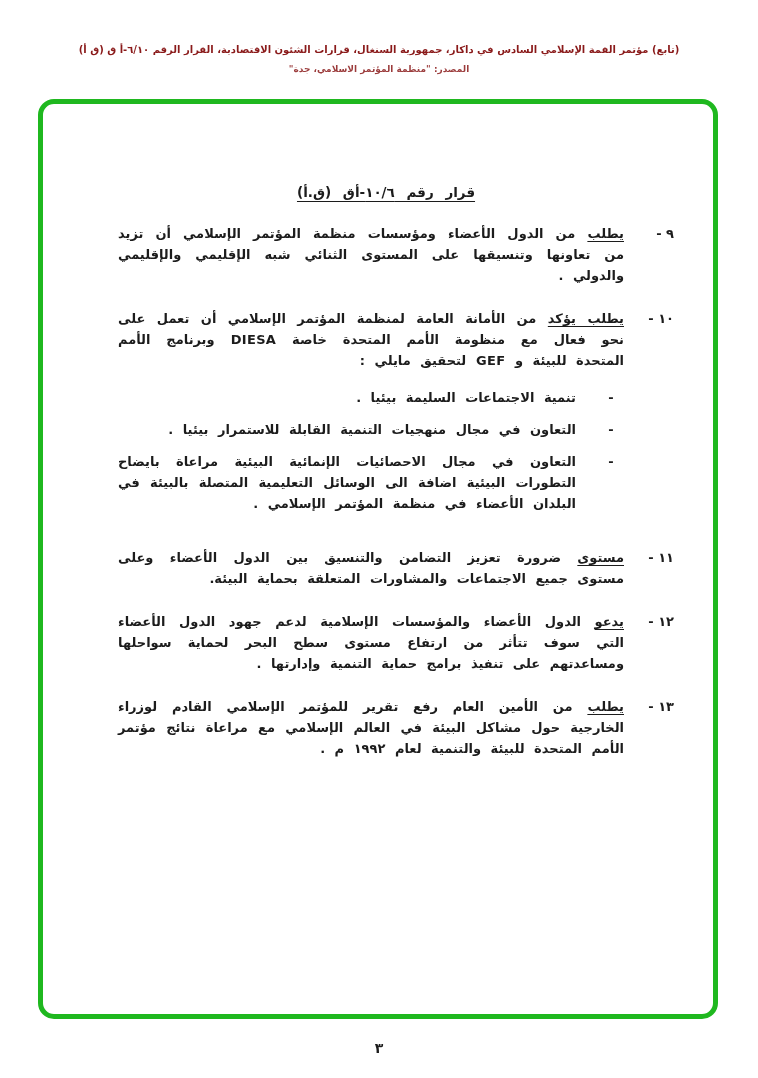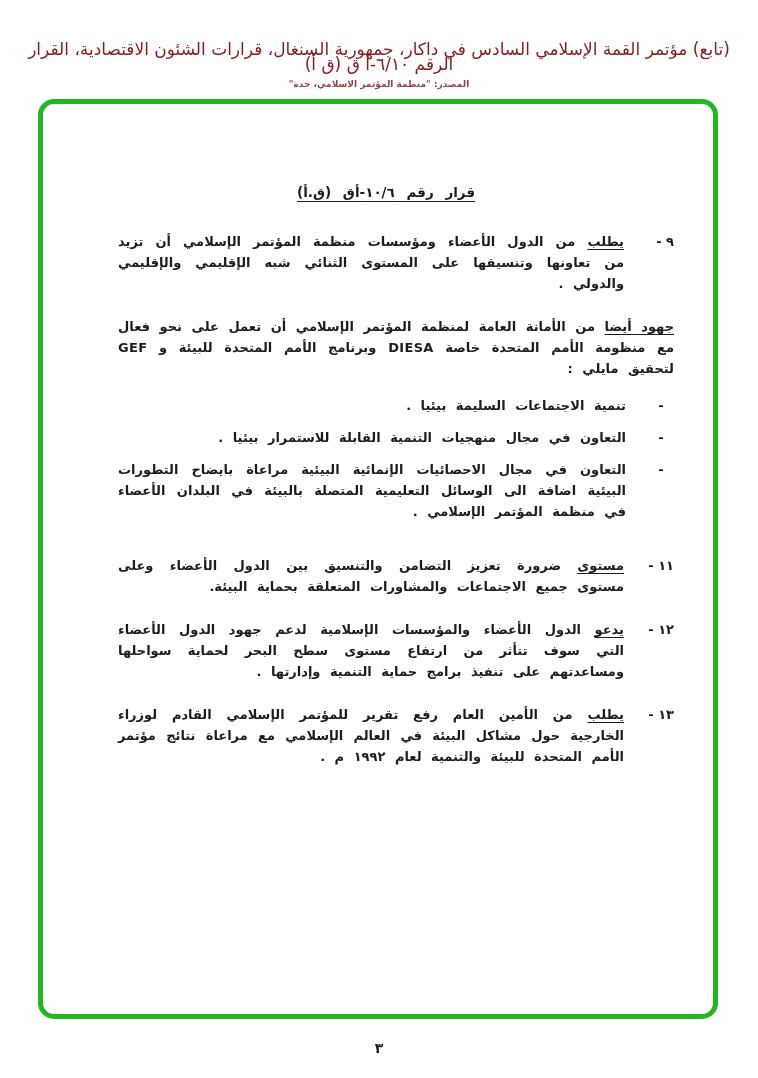--- a/index.html
+++ b/index.html
@@ -12,40 +12,40 @@
     position:relative;
     width:758px;height:1078px;
     background:#ffffff;
     font-family:"DejaVu Sans", sans-serif;
     overflow:hidden;
   }
   .header{
     position:absolute;top:42px;left:24px;right:24px;
     text-align:center;direction:rtl;color:var(--header-red);
   }
-  .header-title{font-size:17px;font-weight:400;line-height:15px;}
+  .header-title{font-size:10px;font-weight:700;line-height:15px;}
   .header-source{margin-top:7px;font-size:9px;font-weight:700;opacity:.85;}
   .frame{
     position:absolute;left:38px;top:99px;width:680px;height:920px;
     box-sizing:border-box;
     border:5px solid var(--frame-green);
     border-radius:16px;
     background:#ffffff;
   }
   .content{
     position:absolute;top:182px;right:84px;left:98px;
     direction:rtl;color:var(--ink);
     font-size:13px;line-height:21px;font-weight:700;
   }
   .doc-title{
     text-align:center;
     font-size:13.5px;
     letter-spacing:1.5px;word-spacing:7px;
     text-decoration:underline;text-underline-offset:4px;
-    margin-bottom:28px;
+    margin-bottom:20px;
   }
   .item{display:flex;gap:14px;margin-bottom:22px;}
   .item-num{flex:0 0 36px;white-space:nowrap;}
   .item-text{flex:1;text-align:justify;word-spacing:5px;letter-spacing:.3px;margin-left:20px;}
   .lead{text-decoration:underline;text-underline-offset:3px;}
   .sublist{margin:16px 10px 2px 0;}
   .subitem{display:flex;gap:24px;margin-bottom:11px;}
   .sub-dash{flex:0 0 14px;}
   .sub-text{flex:1;text-align:justify;word-spacing:5px;letter-spacing:.3px;}
   .page-num{
@@ -68,22 +68,23 @@
   <div class="content">
 
     <div class="doc-title">قرار رقم ١٠/٦-أق (ق.أ)</div>
 
     <div class="item">
       <div class="item-num">٩ -</div>
       <div class="item-text"><span class="lead">يطلب</span> <span>من الدول الأعضاء ومؤسسات منظمة المؤتمر الإسلامي أن تزيد من تعاونها وتنسيقها على المستوى الثنائي شبه الإقليمي والإقليمي والدولي .</span></div>
     </div>
 
     <div class="item">
+      <div class="item-num">١٠ -</div>
       <div class="item-text">
-        <span class="lead">جهود أيضا</span> <span>من الأمانة العامة لمنظمة المؤتمر الإسلامي أن تعمل على نحو فعال مع منظومة الأمم المتحدة خاصة DIESA وبرنامج الأمم المتحدة للبيئة و GEF لتحقيق مايلي :</span>
+        <span class="lead">يطلب يؤكد</span> <span>من الأمانة العامة لمنظمة المؤتمر الإسلامي أن تعمل على نحو فعال مع منظومة الأمم المتحدة خاصة DIESA وبرنامج الأمم المتحدة للبيئة و GEF لتحقيق مايلي :</span>
         <div class="sublist">
           <div class="subitem">
             <div class="sub-dash">-</div>
             <div class="sub-text">تنمية الاجتماعات السليمة بيئيا .</div>
           </div>
           <div class="subitem">
             <div class="sub-dash">-</div>
             <div class="sub-text">التعاون في مجال منهجيات التنمية القابلة للاستمرار بيئيا .</div>
           </div>
           <div class="subitem">

